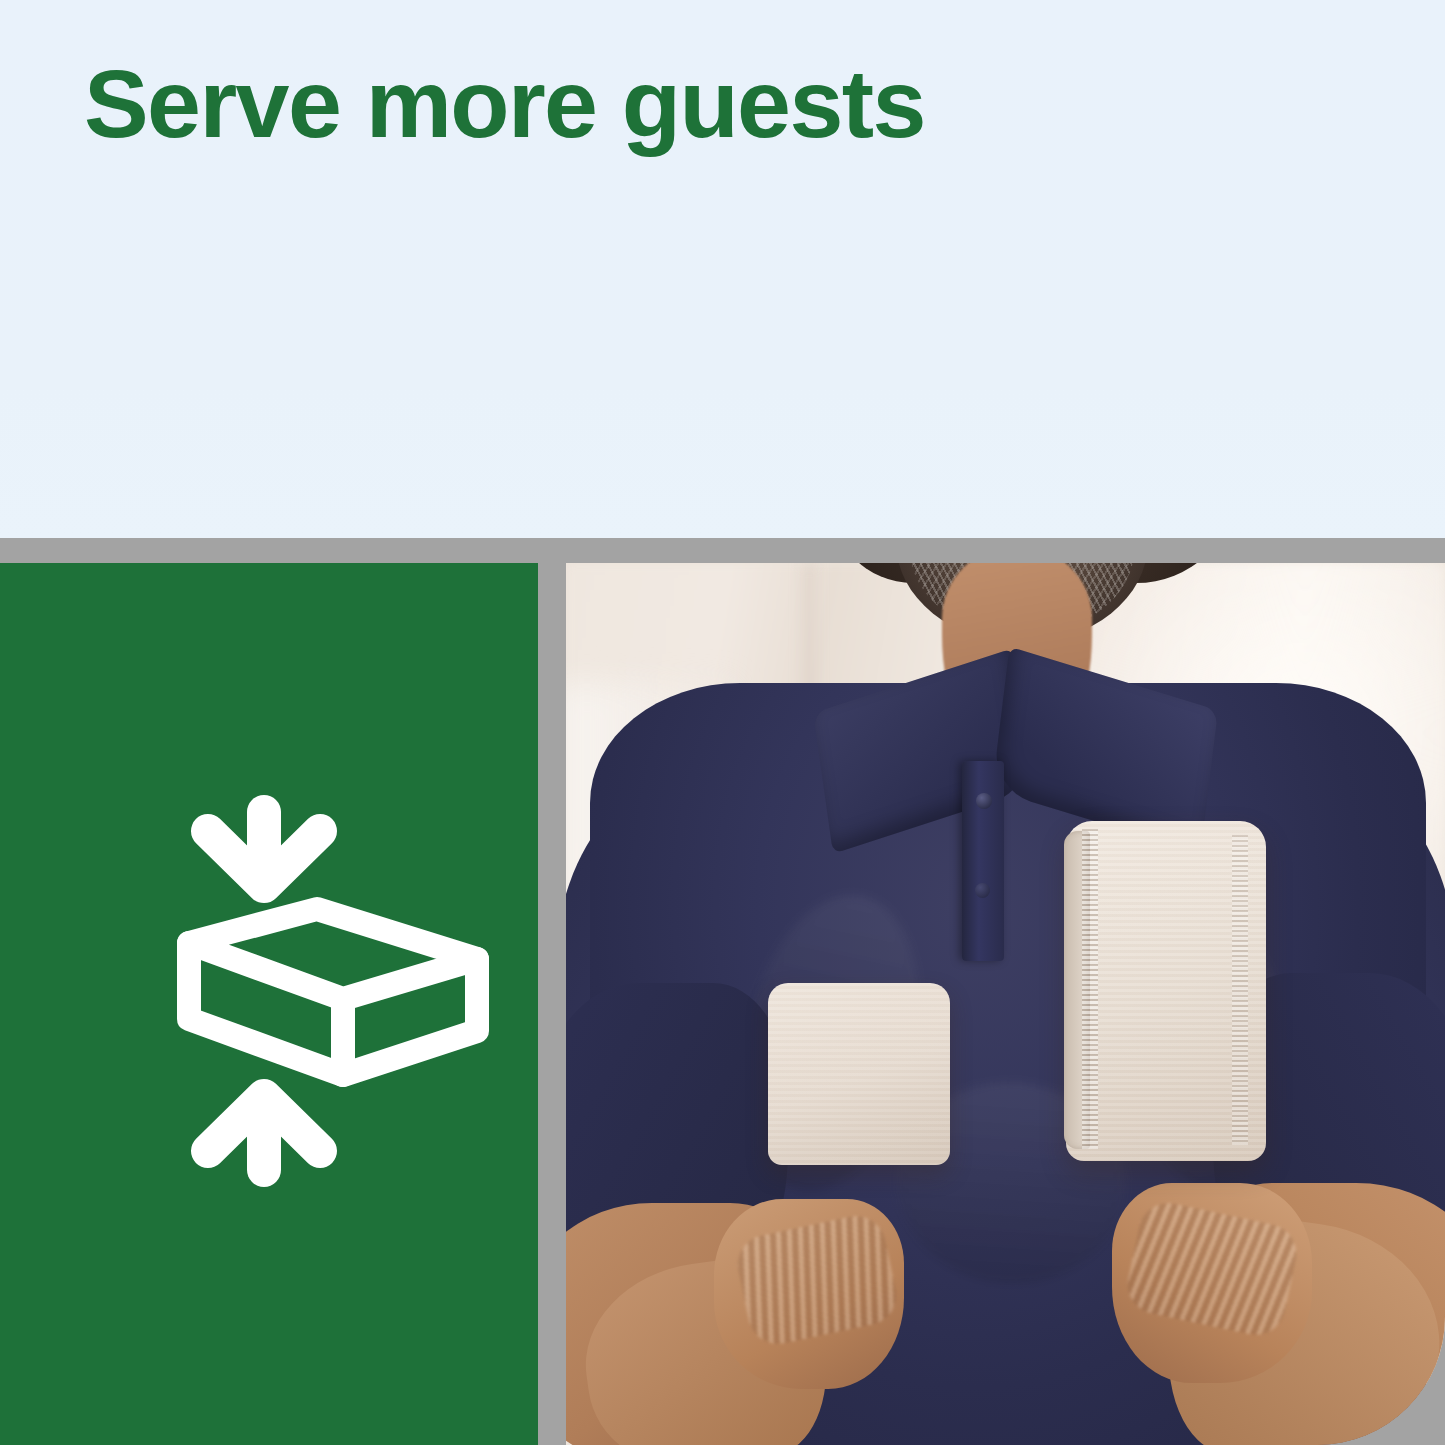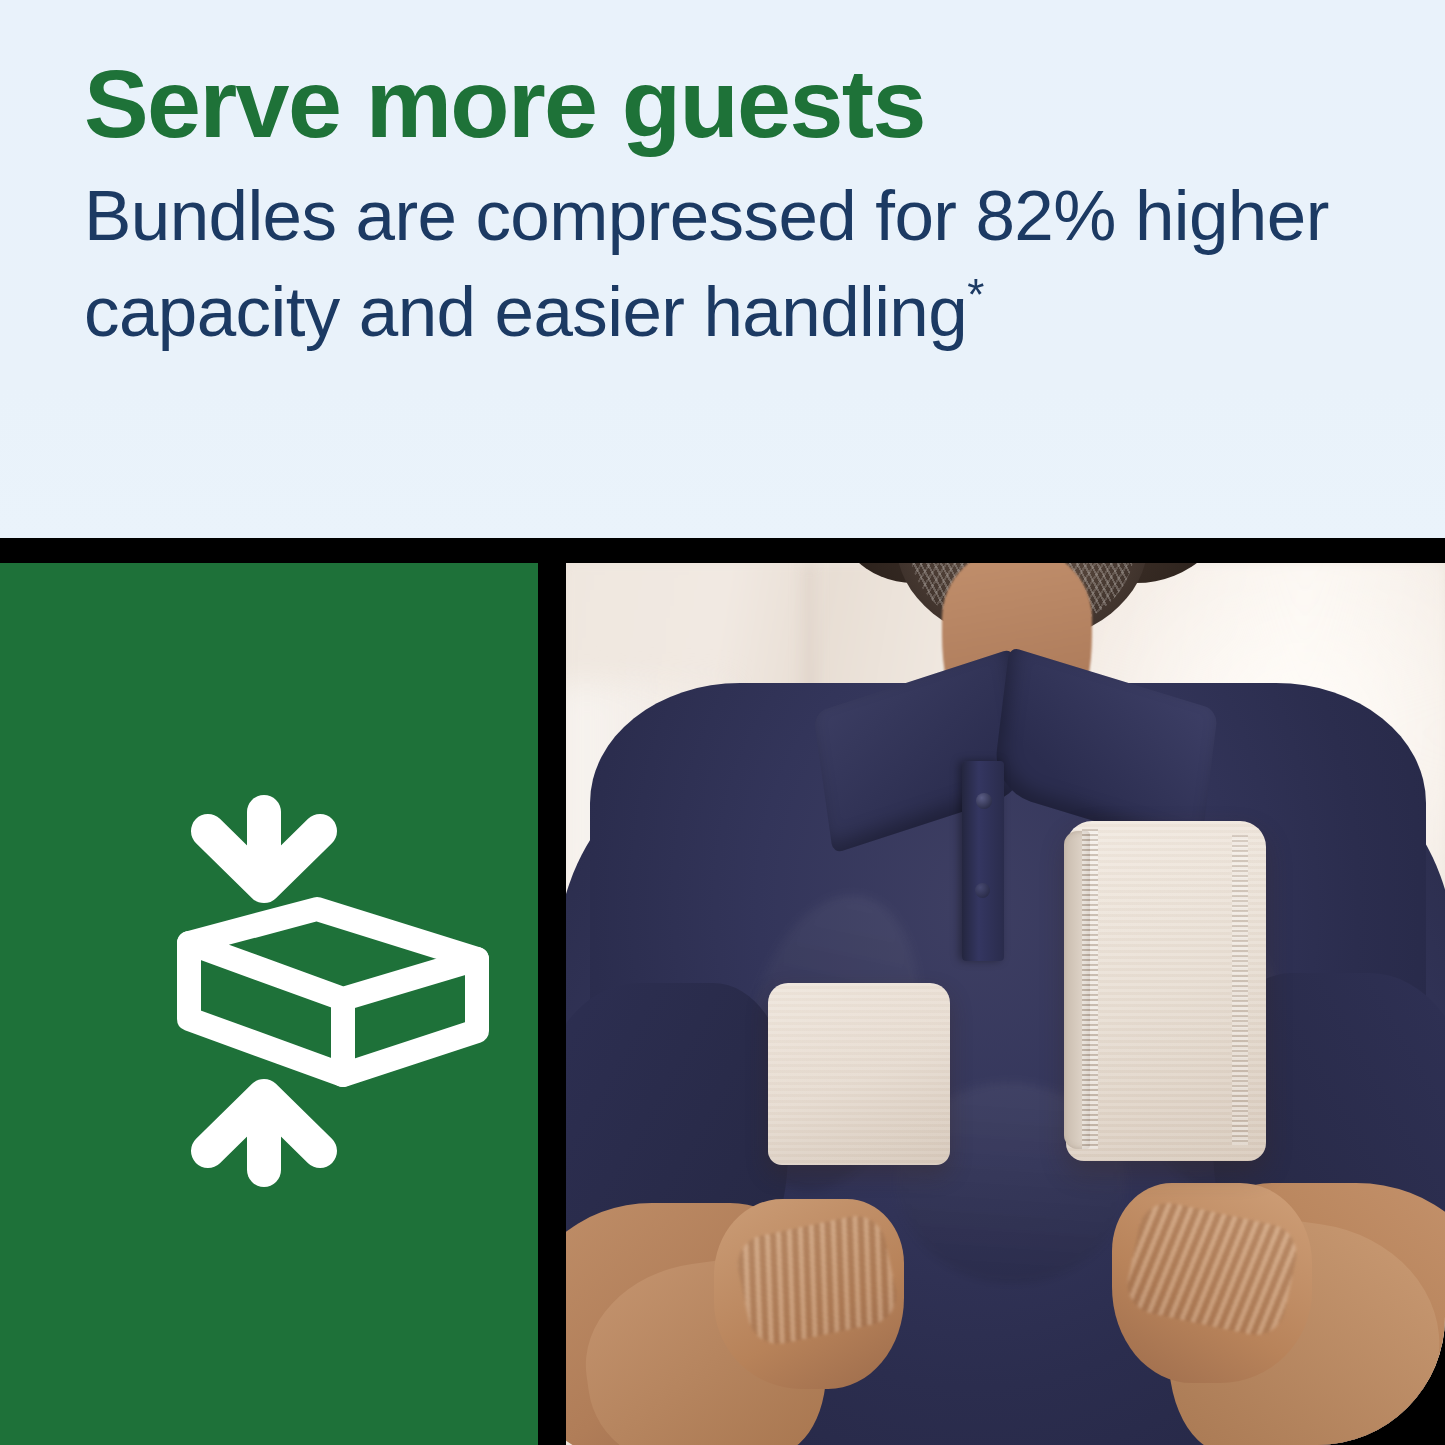--- a/index.html
+++ b/index.html
@@ -12,21 +12,21 @@
     width: 1445px;
     height: 1445px;
     font-family: "Liberation Sans", sans-serif;
     overflow: hidden;
   }
 
   .poster {
     position: relative;
     width: 1445px;
     height: 1445px;
-    background: #000000;
+    background: #a3a3a3;
     overflow: hidden;
   }
 
   
   .header-band {
     position: absolute;
     left: 0;
     top: 0;
     width: 1445px;
     height: 538px;
@@ -411,21 +411,20 @@
   .blur-bg { filter: blur(5px); }
 </style>
 </head>
 <body>
 
 <div class="poster">
 
   <div class="header-band">
     <div class="header-inner">
       <h1 class="headline">Serve more guests</h1>
-      <p class="subhead"><span>Bundles are compressed for 82% higher capacity and easier handling</span><span class="star">*</span></p>
     </div>
   </div>
 
   <div class="green-panel">
 
     <div class="icon-wrap">
       <svg width="460" height="400" viewBox="0 0 460 400" aria-hidden="true">
 
         <g fill="#ffffff">
           <rect x="208" y="4" width="34" height="74" rx="17"></rect>

